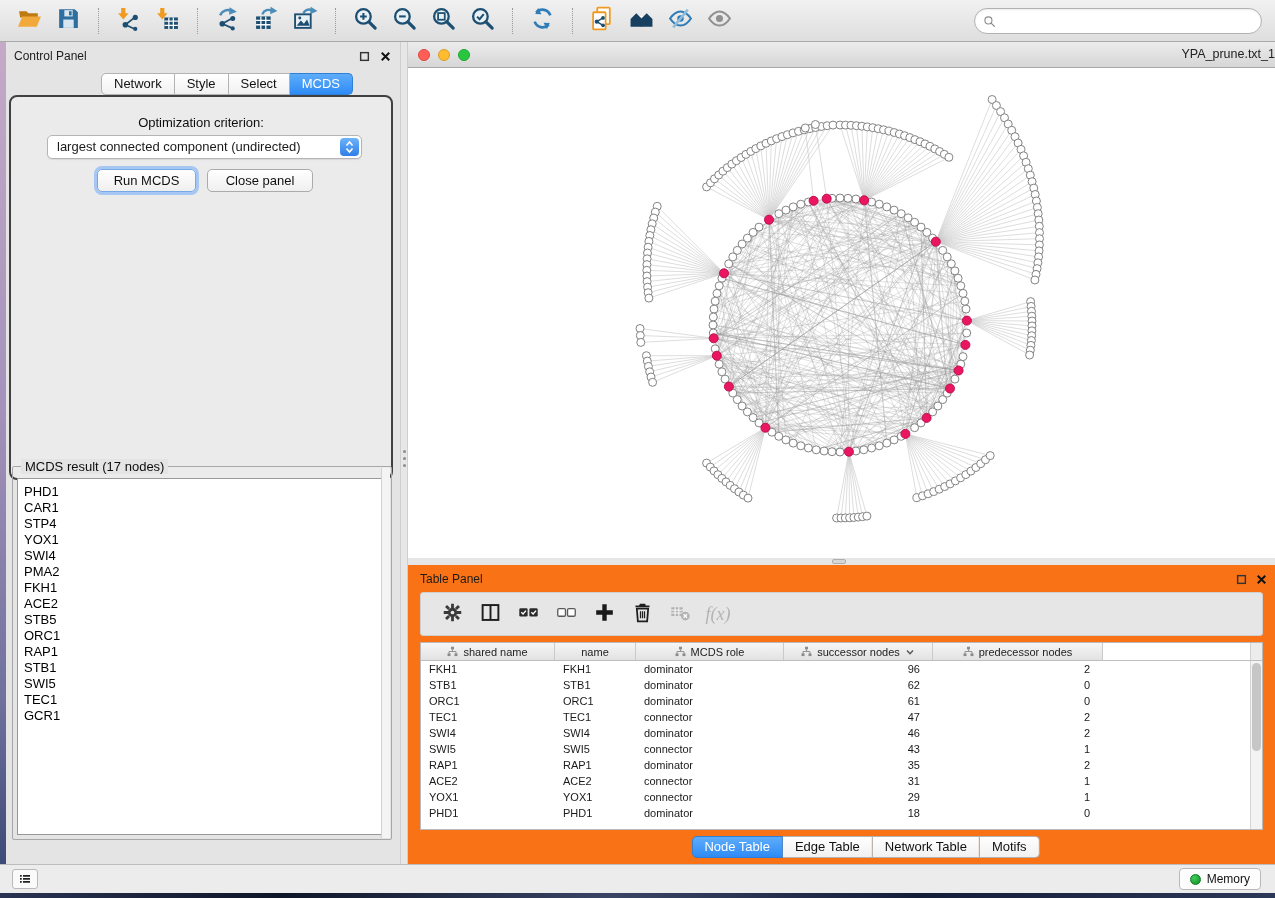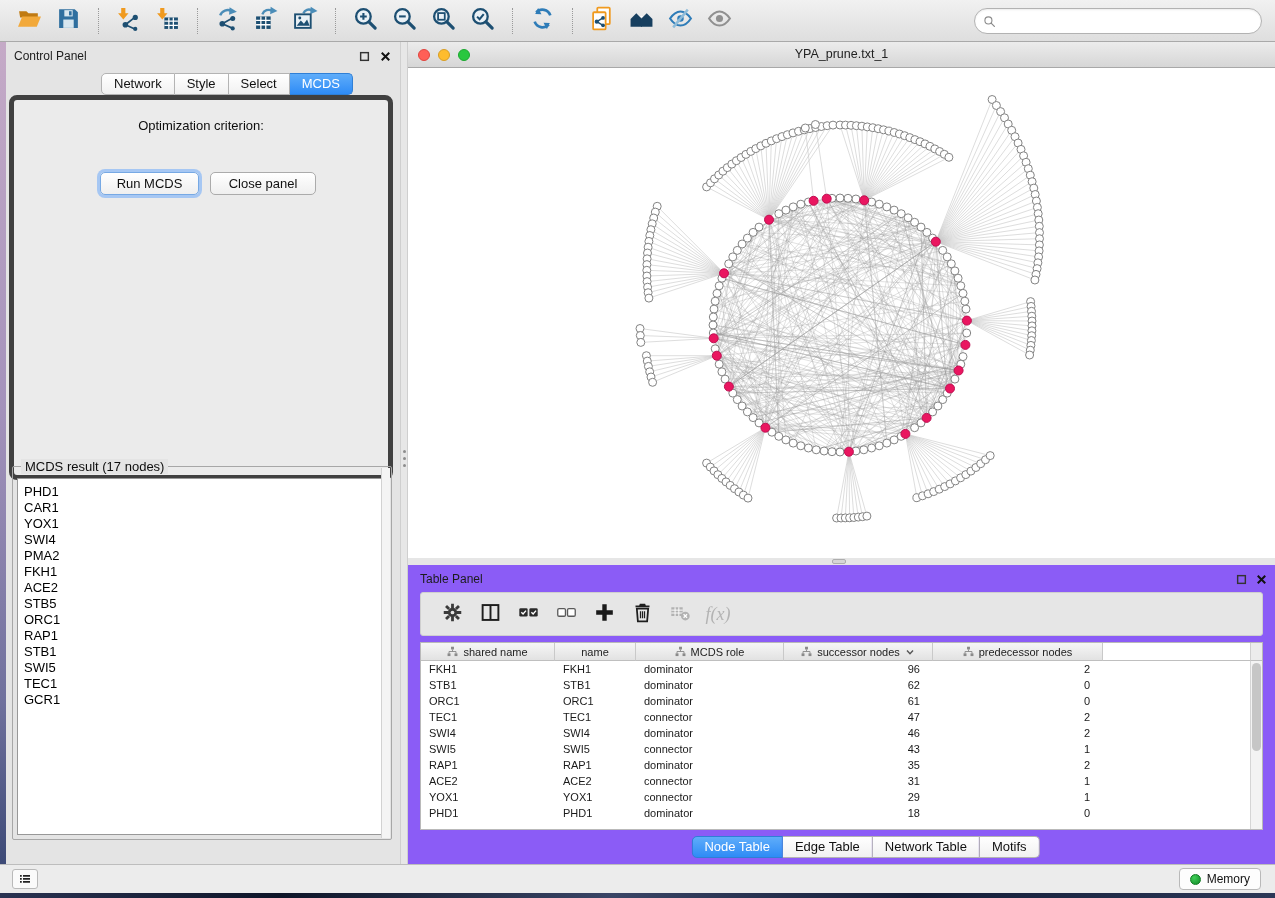--- a/index.html
+++ b/index.html
@@ -33,21 +33,21 @@
   .win-ctrl svg { width:11px; height:11px; }
 
   .seg-tabs { position:absolute; top:31px; left:50%; transform:translateX(-50%); display:flex;padding-left:48px; }
   .seg-tab { font-size:13px; padding:2px 12px 3px; background:linear-gradient(#ffffff,#f1f1f1);
     border:1px solid #b3b3b3; border-left:none; color:#111; white-space:nowrap; }
   .seg-tab:first-child { border-left:1px solid #b3b3b3; border-radius:5px 0 0 5px; }
   .seg-tab:last-child { border-radius:0 5px 5px 0; }
   .seg-tab.active { background:linear-gradient(#5fadfa,#2e8bf6); color:#fff; border-color:#2f7fd6; }
 
   .cp-pane { position:absolute; left:3px; right:7px; top:53px; height:385px;
-    background:#ebebeb; border:5px solid #404040; border-radius:8px; }
+    background:#ebebeb; border:2px solid #404040; border-radius:8px; }
   .opt-label { position:absolute; top:18px; width:100%; text-align:center; font-size:13px; color:#0d0d0d; }
   .criterion-select { position:absolute; left:36px; top:38px; width:315px; height:24px; background:#fff;
     border:1px solid #b5b5b5; border-radius:5px; font-size:13px; line-height:22px; padding-left:9px;
     box-shadow:0 1px 1px rgba(0,0,0,.08); }
   .select-stepper { position:absolute; right:2px; top:2px; bottom:2px; width:19px; border-radius:4px;
     background:linear-gradient(#6db3fb,#2f7fe8); display:flex; align-items:center; justify-content:center; }
   .select-stepper svg { width:9px; height:14px; }
   .cp-buttons { position:absolute; top:72px; left:0; width:100%; height:24px; }
   .btn { position:absolute; height:23px; background:linear-gradient(#ffffff,#efefef); border:1px solid #ababab;
     border-radius:5px; font-size:13px; text-align:center; line-height:21px; color:#111; }
@@ -72,29 +72,29 @@
 
   
   .right-area { position:absolute; left:408px; top:42px; width:867px; height:822px; }
   .net-titlebar { position:absolute; left:0; top:0; width:867px; height:26px;
     background:linear-gradient(#ececec,#d6d6d6); border-bottom:1px solid #a8a8a8; }
   .traffic { position:absolute; left:10px; top:7px; display:flex; gap:8px; }
   .light { width:12px; height:12px; border-radius:50%; }
   .light.red { background:#ff5f57; border:1px solid #e0443e; }
   .light.yellow { background:#febc2e; border:1px solid #d89e24; }
   .light.green { background:#29c73f; border:1px solid #1ba82f; }
-  .net-title { position:absolute; width:100%; top:5px; text-align:center; font-size:12.5px; color:#222; }
+  .net-title { position:absolute; width:100%; top:5px; text-align:right; font-size:12.5px; color:#222; }
   .net-canvas { position:absolute; left:0; top:26px; width:867px; height:490px; background:#fff; }
   .net-canvas svg .e { stroke:#9a9a9a; stroke-opacity:.42; stroke-width:.7; }
   .net-canvas svg .f { stroke:#c6c6c6; stroke-opacity:.85; stroke-width:.7; }
   .net-canvas svg .n { fill:#fff; stroke:#838383; stroke-width:1; }
   .net-canvas svg .h { fill:#ea1660; stroke:#bf0f52; stroke-width:1; }
 
   
-  .table-panel { position:absolute; left:0; top:523px; width:867px; height:299px; background:#8b5cf6; }
+  .table-panel { position:absolute; left:0; top:523px; width:867px; height:299px; background:#f97316; }
   .tp-toolbar { position:absolute; left:12px; right:12px; top:27px; height:44px; background:#e6e6e6;
     border:1px solid #cfcfcf; border-radius:3px; display:flex; align-items:center; padding-left:12px; }
   .tp-btn { width:38px; height:36px; display:flex; align-items:center; justify-content:center; }
   .tp-btn svg { width:21px; height:21px; }
   .fx { font-family:"Liberation Serif",serif; font-style:italic; font-size:18px; color:#b3b3b3; }
 
   .node-table { position:absolute; left:12px; right:12px; top:77px; height:188px; background:#fff; border:1px solid #b9b9b9; }
   .nt-header { position:absolute; left:0; top:0; right:12px; height:18px; display:flex; }
   .th { height:18px; background:linear-gradient(#f6f6f6,#e2e2e2); border-right:1px solid #c9c9c9; border-bottom:1px solid #bfbfbf;
     display:flex; align-items:center; justify-content:center; gap:5px; font-size:11px; color:#222; position:relative; }
@@ -291,31 +291,41 @@
 
   <div class="seg-tabs" id="cp-tabs">
       <div class="seg-tab">Network</div>
       <div class="seg-tab">Style</div>
       <div class="seg-tab">Select</div>
       <div class="seg-tab active">MCDS</div>
     </div>
 
   <div class="cp-pane">
     <div class="opt-label">Optimization criterion:</div>
+    <div class="criterion-select">
+      <span>largest connected component (undirected)</span>
+      <span class="select-stepper">
+        <svg viewBox="0 0 9 14">
+            <path d="M1.5 5.5L4.5 2l3 3.5" fill="none" stroke="#fff" stroke-width="1.6"></path>
+            <path d="M1.5 8.5l3 3.5 3-3.5" fill="none" stroke="#fff" stroke-width="1.6"></path>
+          </svg>
+      </span>
+    </div>
     <div class="cp-buttons">
       <div class="btn btn-run">Run MCDS</div>
       <div class="btn btn-close">Close panel</div>
     </div>
   </div>
 
   <div class="mcds-fieldset">
     <div class="mcds-legend">MCDS result (17 nodes)</div>
     <div class="mcds-list" id="mcds-list">
         <div class="mcds-item">PHD1</div>
         <div class="mcds-item">CAR1</div>
+        <div class="mcds-item">STP4</div>
         <div class="mcds-item">YOX1</div>
         <div class="mcds-item">SWI4</div>
         <div class="mcds-item">PMA2</div>
         <div class="mcds-item">FKH1</div>
         <div class="mcds-item">ACE2</div>
         <div class="mcds-item">STB5</div>
         <div class="mcds-item">ORC1</div>
         <div class="mcds-item">RAP1</div>
         <div class="mcds-item">STB1</div>
         <div class="mcds-item">SWI5</div>

